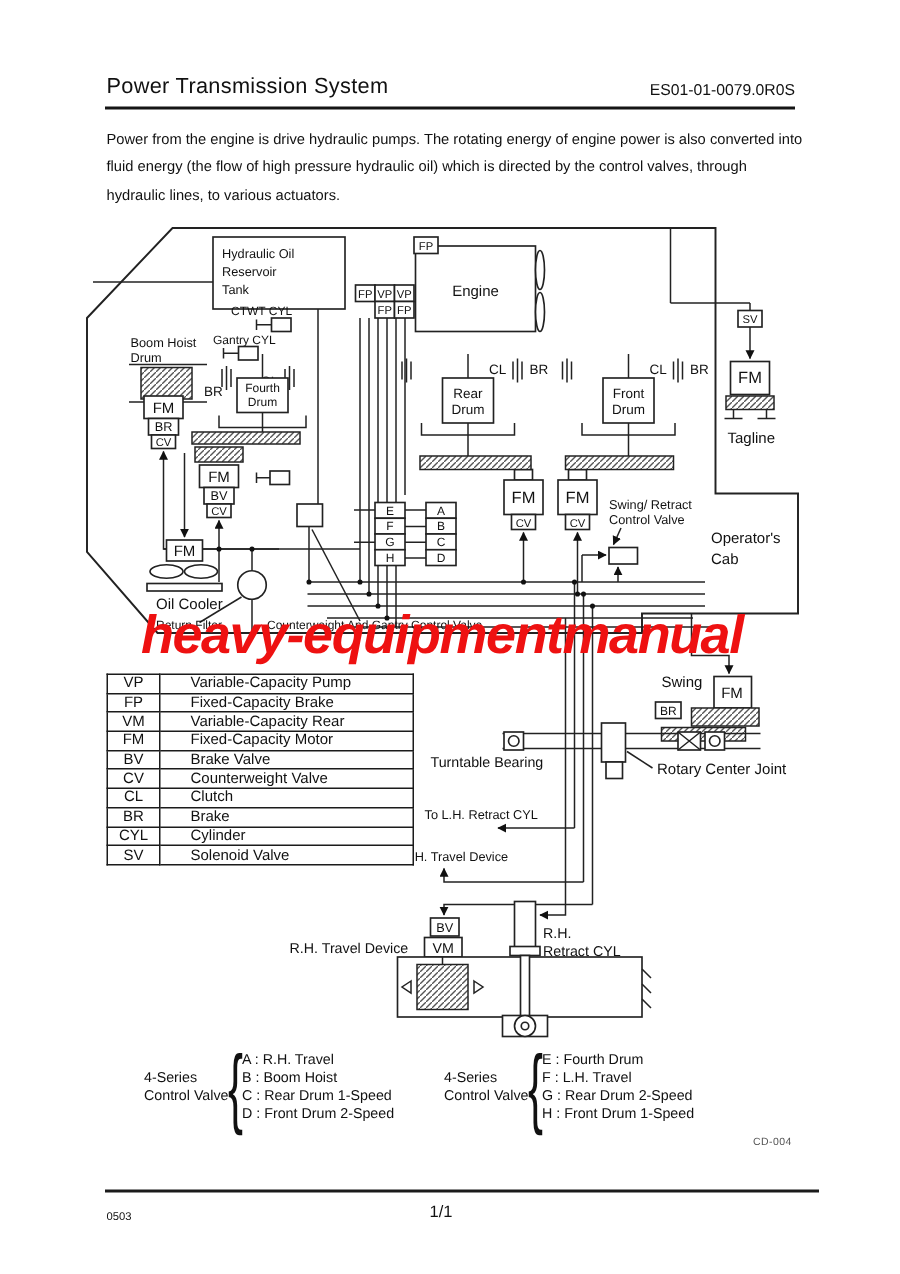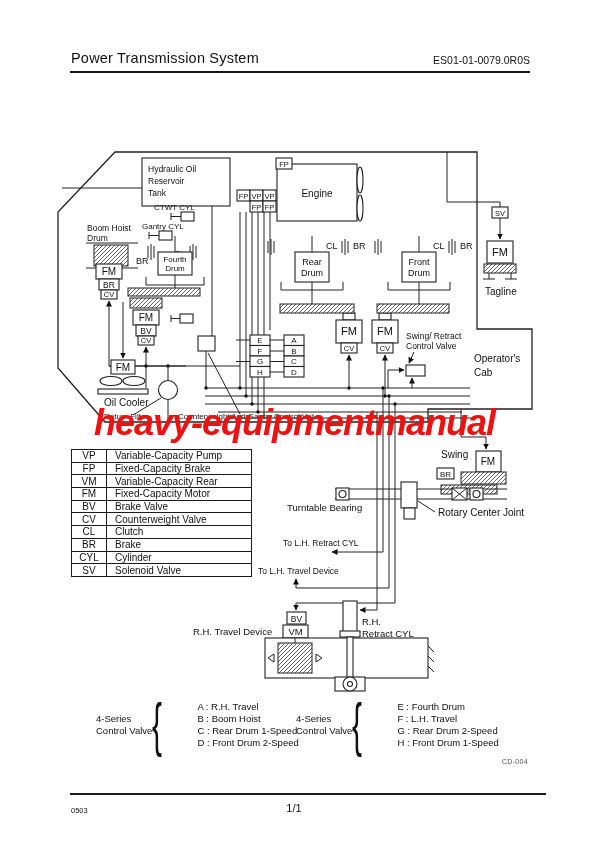--- a/index.html
+++ b/index.html
@@ -5,28 +5,28 @@
   html,body{margin:0;padding:0;background:#fff;}
   .page{position:relative;width:600px;height:849px;background:#fff;overflow:hidden;
         font-family:"Liberation Sans",sans-serif;color:#111;}
   .hdr-title{position:absolute;left:71px;top:50px;font-size:14.5px;letter-spacing:.2px;}
   .hdr-doc{position:absolute;right:70px;top:54px;font-size:10.5px;padding-left:44px;}
   .hdr-rule{position:absolute;left:70px;top:71px;width:460px;height:2.3px;background:#151515;}
   .intro{position:absolute;left:71px;top:85px;width:464px;font-size:9.8px;line-height:18.4px;}
   .wm{position:absolute;left:94px;top:402px;font-size:36px;font-weight:bold;white-space:nowrap;
       letter-spacing:-1px;z-index:6;}
   .legend{position:absolute;left:71px;top:449px;z-index:4;border-collapse:collapse;}
-  .legend td{border:1.5px solid #1b1b1b;font-size:10px;height:11.7px;padding:0 8px;background:#fff;}
+  .legend td{border:1.5px solid #1b1b1b;font-size:10px;height:11.7px;padding:0 20px;background:#fff;}
   .legend td.ab{width:30px;text-align:center;padding:0 2px;}
   .legend td.mn{width:128px;}
   .vlists{position:absolute;left:0;top:0;width:600px;height:849px;z-index:4;pointer-events:none;}
   .vgroup{position:absolute;top:701px;display:flex;align-items:center;}
   .vtitle{font-size:9.5px;line-height:12px;margin-right:3px;}
   .brace{font-size:60px;font-weight:400;line-height:48px;transform:scale(.5,.98);margin:0 -6px 0 -8px;}
-  .vitems{font-size:9.5px;line-height:11.9px;white-space:nowrap;margin-left:36px;}
+  .vitems{font-size:9.5px;line-height:11.9px;white-space:nowrap;}
   .figcode{position:absolute;left:502px;top:758px;font-size:7px;color:#555;letter-spacing:.3px;}
   .ftr-rule{position:absolute;left:70px;top:793px;width:476px;height:2px;background:#1b1b1b;}
   .ftr-left{position:absolute;left:71px;top:806px;font-size:7.5px;}
   .ftr-page{position:absolute;left:0;top:802px;width:588px;text-align:center;font-size:11px;}
   svg{position:absolute;left:0;top:0;z-index:1;}
   .ln{fill:none;stroke:#222;stroke-width:1;}
   .ln2{fill:none;stroke:#222;stroke-width:1.3;}
   .bx{fill:#fff;stroke:#222;stroke-width:1.1;}
   .ht{fill:url(#hp);stroke:#222;stroke-width:1;}
   .jd{fill:#111;stroke:none;}
@@ -37,20 +37,21 @@
   .tc{text-anchor:middle;}
 </style>
 </head>
 <body>
 
 <div class="page">
 
   <div class="hdr-title">Power Transmission System</div>
   <div class="hdr-doc">ES01-01-0079.0R0S</div>
   <div class="hdr-rule"></div>
+  <div class="intro">Power from the engine is drive hydraulic pumps. The rotating energy of engine power is also converted into fluid energy (the flow of high pressure hydraulic oil) which is directed by the control valves, through hydraulic lines, to various actuators.</div>
 
   <svg width="600" height="849" viewBox="0 0 600 849">
     <defs>
       <pattern id="hp" patternUnits="userSpaceOnUse" width="4" height="4">
         <rect width="4" height="4" fill="#fff"></rect>
           <path d="M0,4 L4,0" stroke="#555" stroke-width=".9"></path>
       </pattern>
       <marker id="ar" markerWidth="7" markerHeight="7" refX="5.5" refY="3" orient="auto" markerUnits="userSpaceOnUse">
         <path d="M0,0 L6,3 L0,6 Z" fill="#111"></path>
       </marker>

